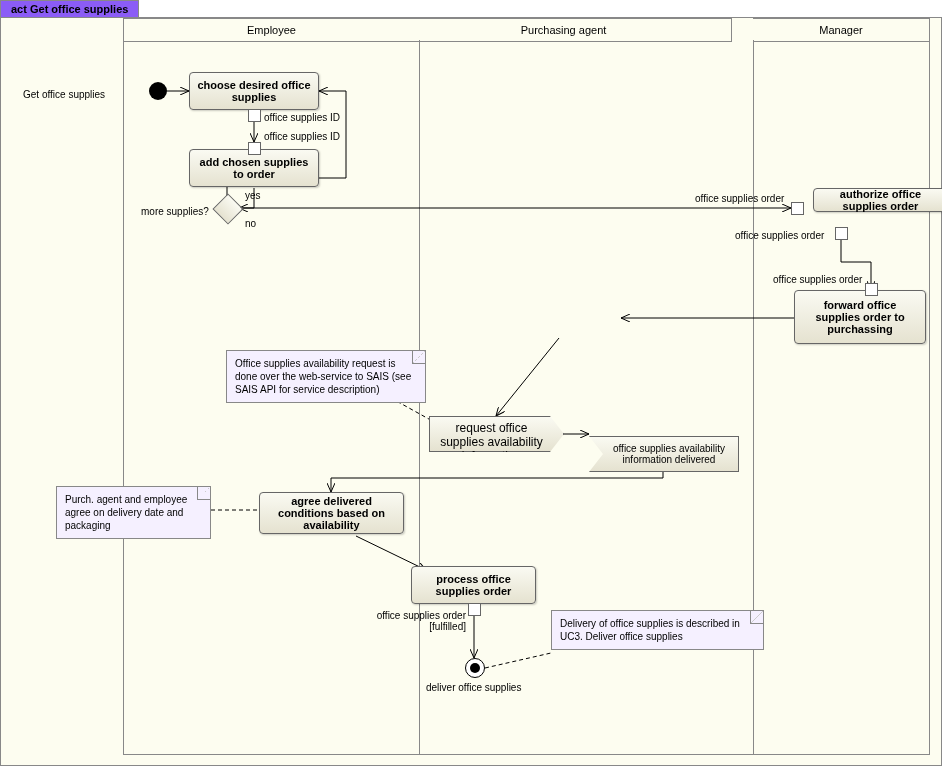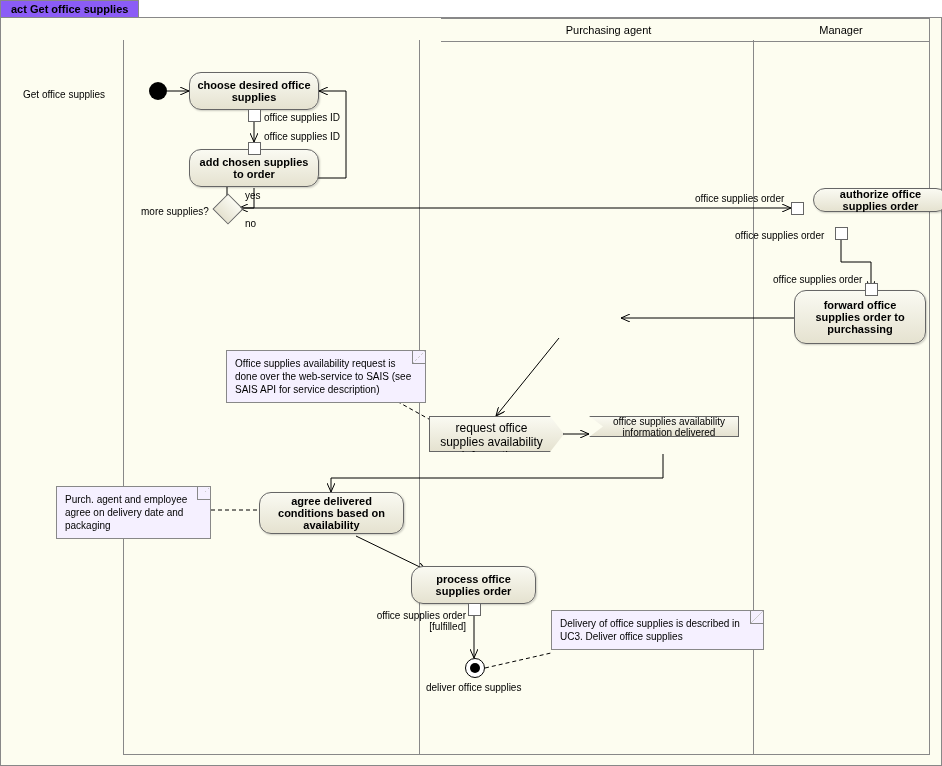--- a/index.html
+++ b/index.html
@@ -41,37 +41,37 @@
     top: 0;
     height: 22px;
     border-top: 1px solid #888;
     border-bottom: 1px solid #888;
     text-align: center;
     line-height: 22px;
     font-size: 11px;
     background: #fdfdf0;
   }
   .swimlane-header.left { left: 122px; width: 295px; border-left: 1px solid #888; border-right: 1px solid #888; }
-  .swimlane-header.mid  { left: 440px; width: 335px; border-right: 1px solid #888; }
+  .swimlane-header.mid  { left: 395px; width: 335px; border-right: 1px solid #888; }
   .swimlane-header.right{ left: 752px; width: 176px; border-right: 1px solid #888; }
   .swimlane-body {
     position: absolute;
     top: 22px;
     height: 714px;
     border-bottom: 1px solid #888;
   }
   .swimlane-body.left  { left: 122px; width: 295px; border-left: 1px solid #888; border-right: 1px solid #888; }
   .swimlane-body.mid   { left: 417px; width: 335px; border-right: 1px solid #888; }
   .swimlane-body.right { left: 752px; width: 176px; border-right: 1px solid #888; }
 
   .activity {
     position: absolute;
     background: linear-gradient(#fafaf2, #e5e2d0);
     border: 1px solid #666;
-    border-radius: 12px;
+    border-radius: 4px;
     text-align: center;
     font-size: 11px;
     font-weight: bold;
     display: flex;
     align-items: center;
     justify-content: center;
     padding: 4px 6px;
     box-sizing: border-box;
     box-shadow: 1px 1px 2px rgba(0,0,0,0.2);
   }
@@ -165,20 +165,21 @@
 </head>
 <body>
 
 <div class="tab">
   <span class="prefix">act</span>
   <span>Get office supplies</span>
 </div>
 
 <div class="frame">
 
+  <div class="swimlane-header left">Employee</div>
   <div class="swimlane-header mid">Purchasing agent</div>
   <div class="swimlane-header right">Manager</div>
 
   <div class="swimlane-body left"></div>
   <div class="swimlane-body mid"></div>
   <div class="swimlane-body right"></div>
 
   <svg class="edges">
     <defs>
       <marker id="arrow" markerWidth="10" markerHeight="8" refX="9" refY="4" orient="auto">
@@ -248,21 +249,21 @@
   <div class="activity" style="left:793px; top:272px; width:132px; height:54px;">
     <span>forward office supplies order to purchassing</span>
   </div>
   <div class="pin" style="left:864px; top:265px;"></div>
   <div class="label" style="left:772px; top:256px;">office supplies order</div>
 
 
   <div class="signal-send" style="left:428px; top:398px; width:135px; height:36px;">
     <span>request office supplies availability information</span>
   </div>
-  <div class="signal-recv" style="left:588px; top:398px; width:150px; height:21px;">
+  <div class="signal-recv" style="left:588px; top:418px; width:150px; height:36px;">
     <span>office supplies availability information delivered</span>
   </div>
 
   <div class="activity" style="left:258px; top:474px; width:145px; height:42px;">
     <span>agree delivered conditions based on availability</span>
   </div>
 
   <div class="activity" style="left:410px; top:548px; width:125px; height:38px;">
     <span>process office supplies order</span>
   </div>

